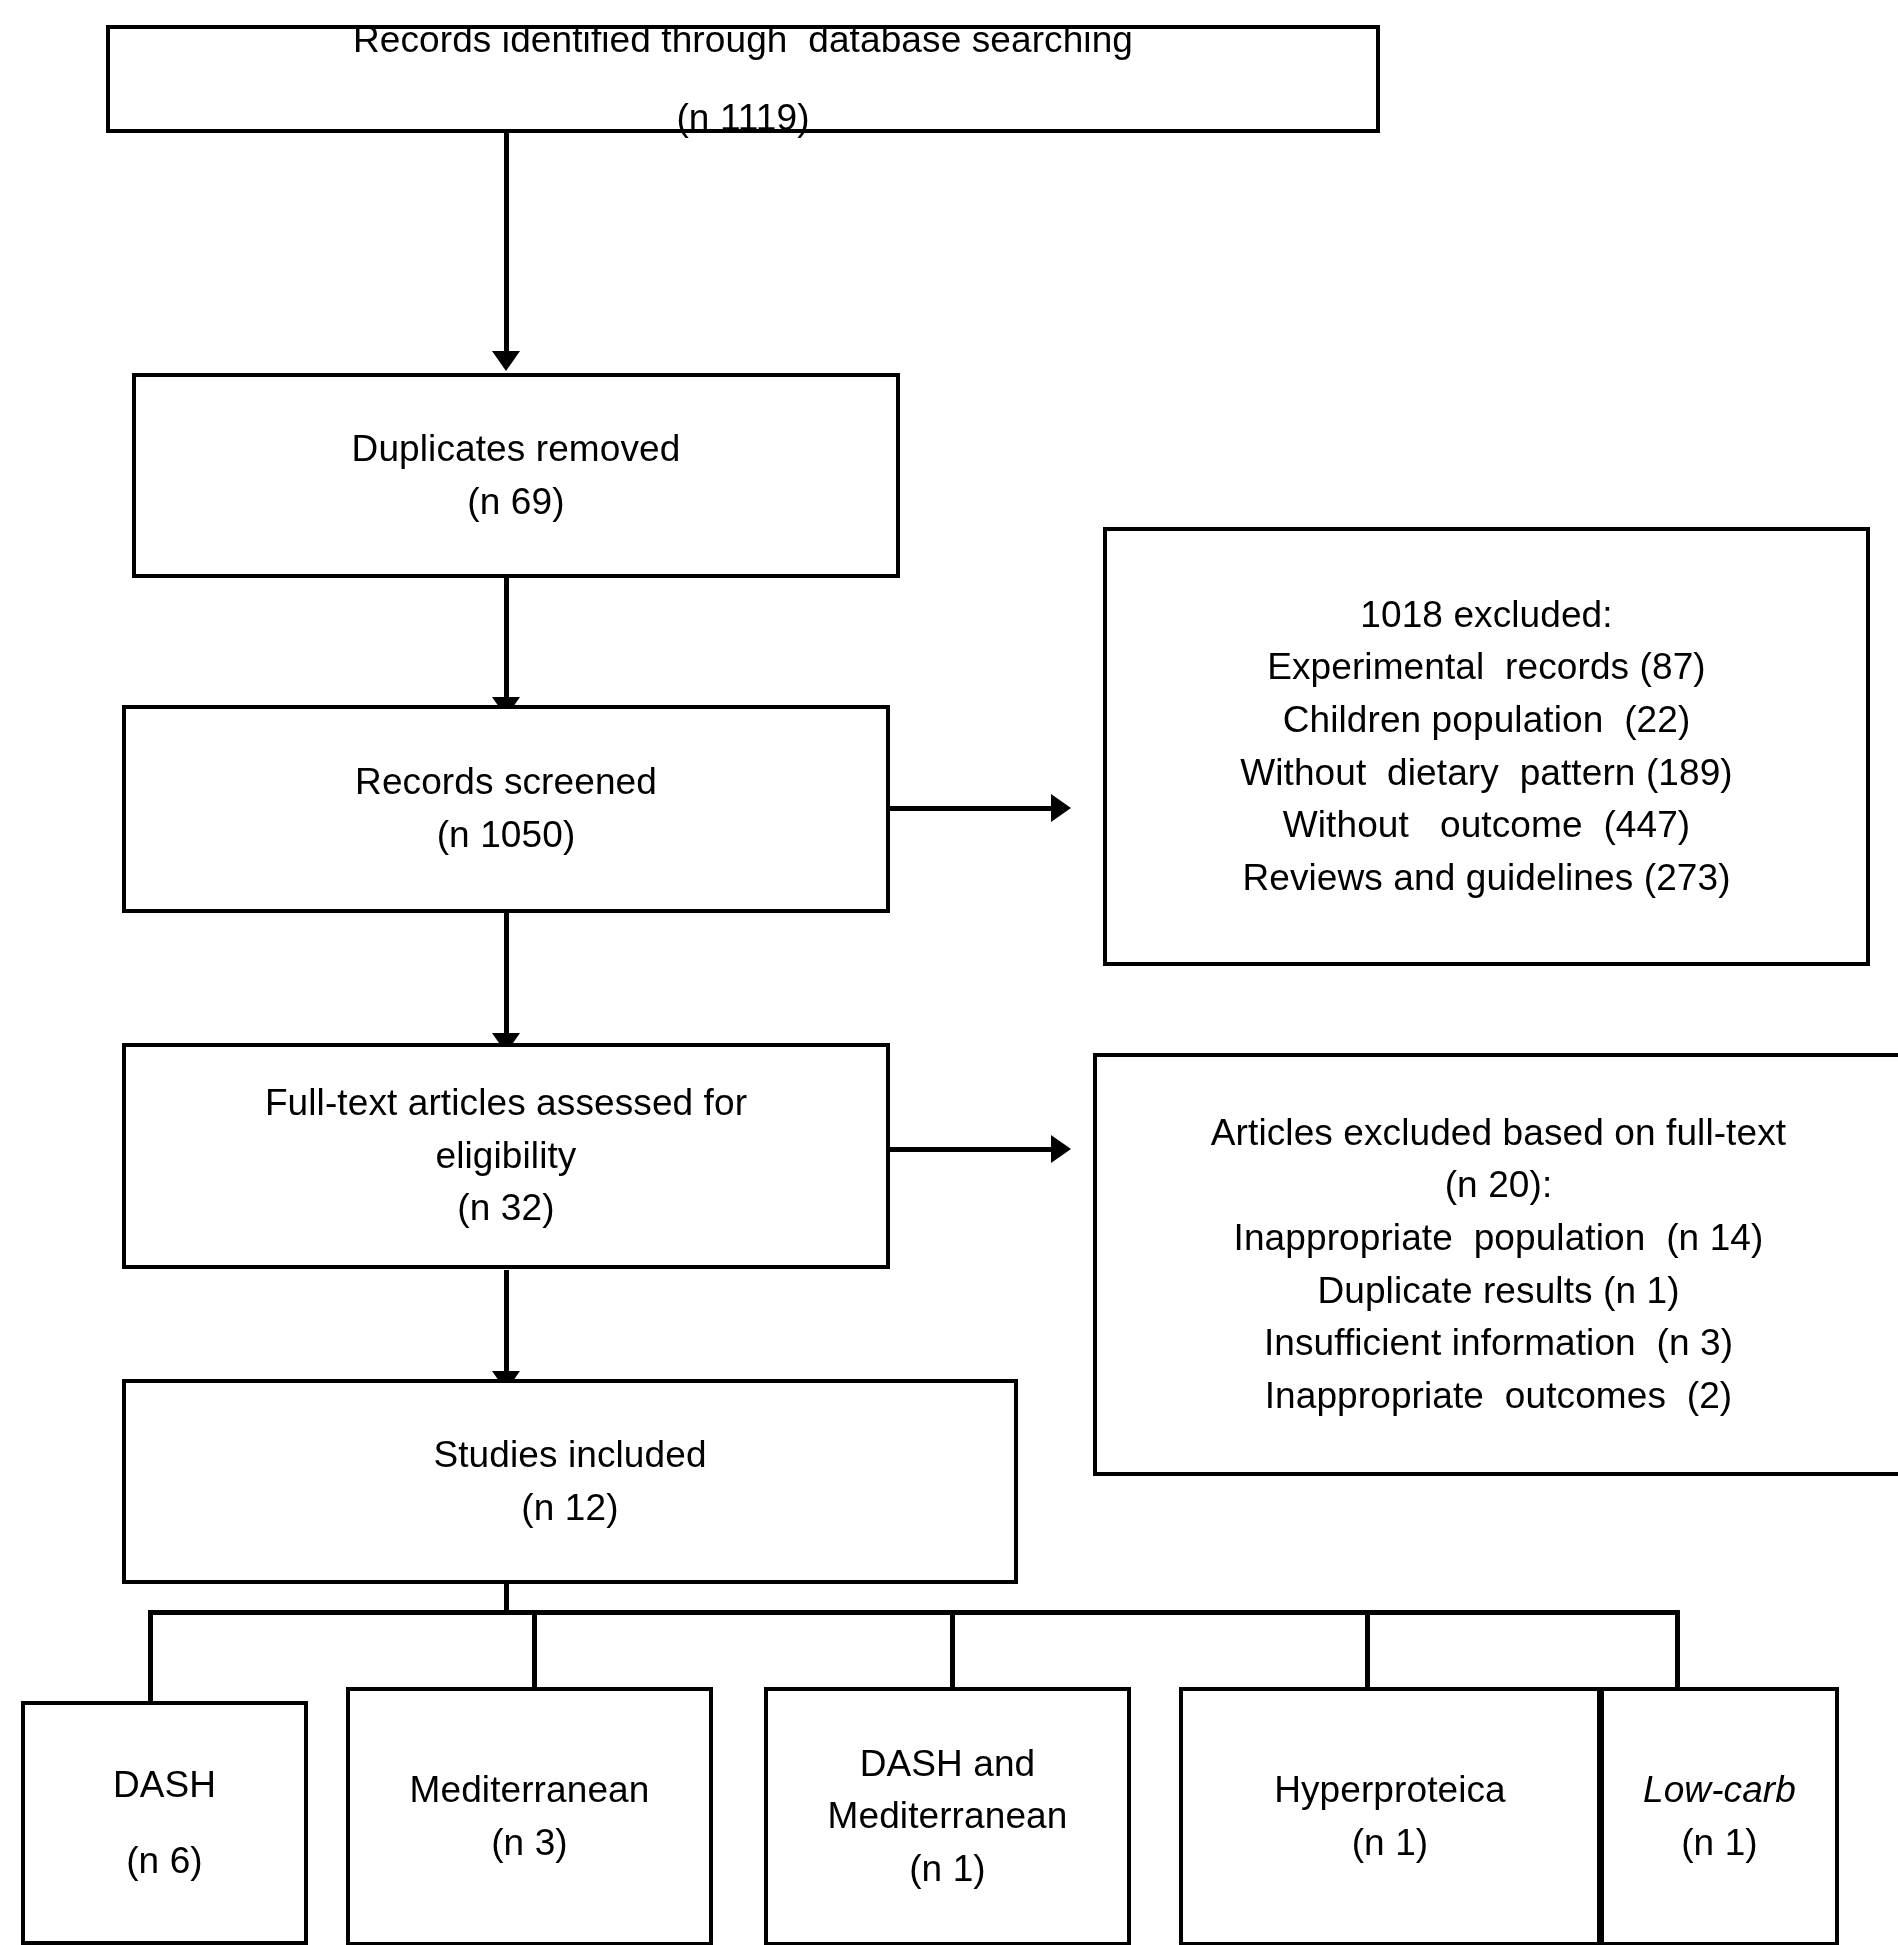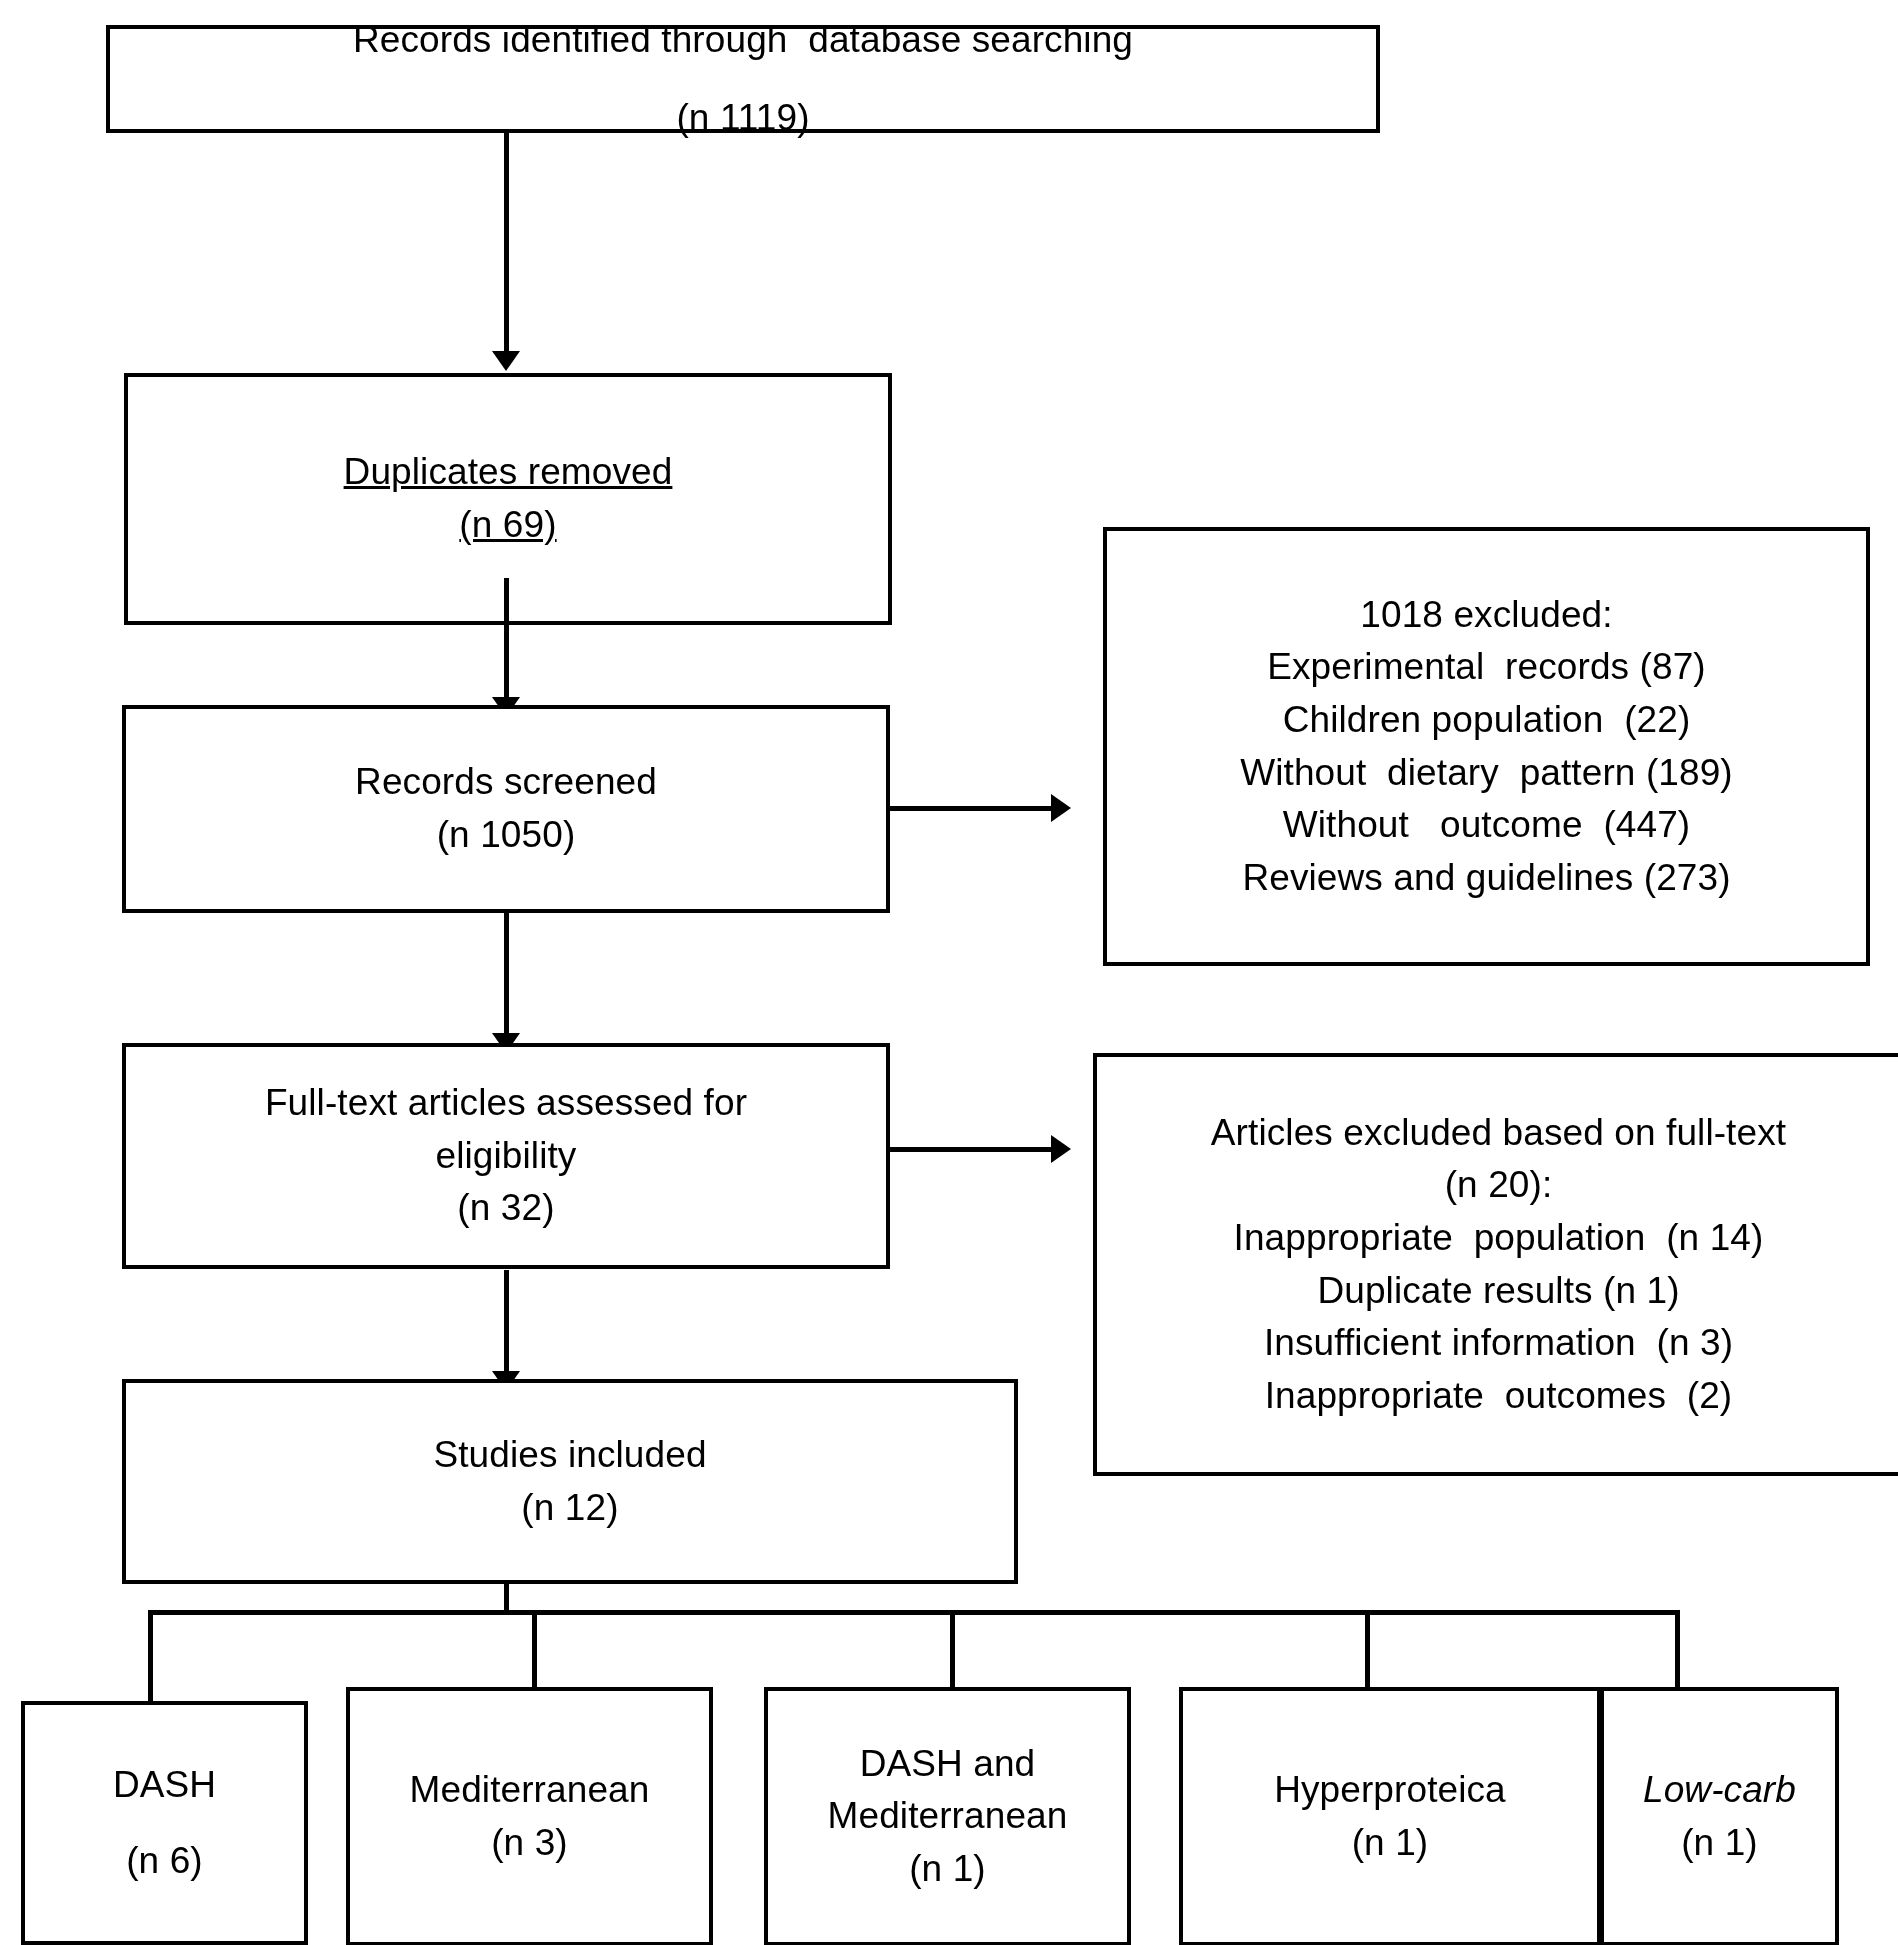--- a/index.html
+++ b/index.html
@@ -83,21 +83,21 @@
 <div id="canvas">
 
   <div class="box" style="left:106px; top:25px; width:1274px; height:108px;gap:25px;">
     <span class="line">Records identified through  database searching</span>
     <span class="line">(n 1119)</span>
   </div>
 
   <div class="vline" style="left:504px; top:133px; height:218px;"></div>
   <div class="arrow-down" style="left:492px; top:351px;"></div>
 
-  <div class="box" style="left:124px; top:373px; width:768px; height:252px;text-decoration:underline;">
+  <div class="box" style="left:132px; top:373px; width:768px; height:205px;">
     <span class="line">Duplicates removed</span>
     <span class="line">(n 69)</span>
   </div>
 
   <div class="vline" style="left:504px; top:578px; height:120px;"></div>
   <div class="arrow-down" style="left:492px; top:697px;"></div>
 
   <div class="box" style="left:122px; top:705px; width:768px; height:208px;">
     <span class="line">Records screened</span>
     <span class="line">(n 1050)</span>

